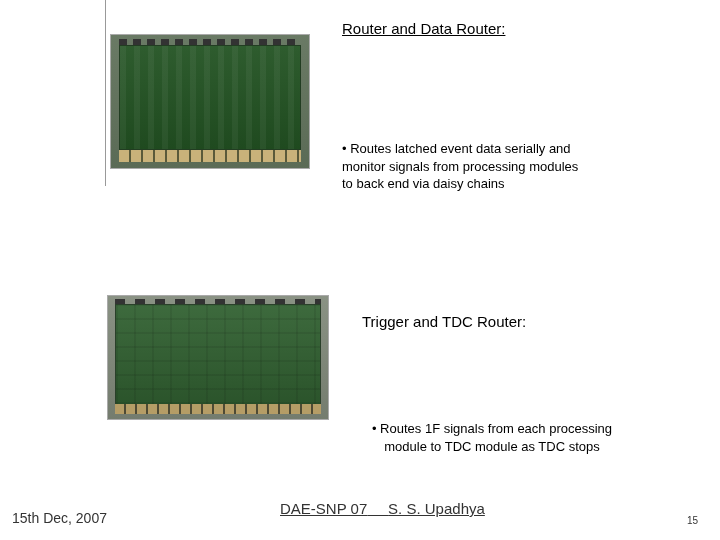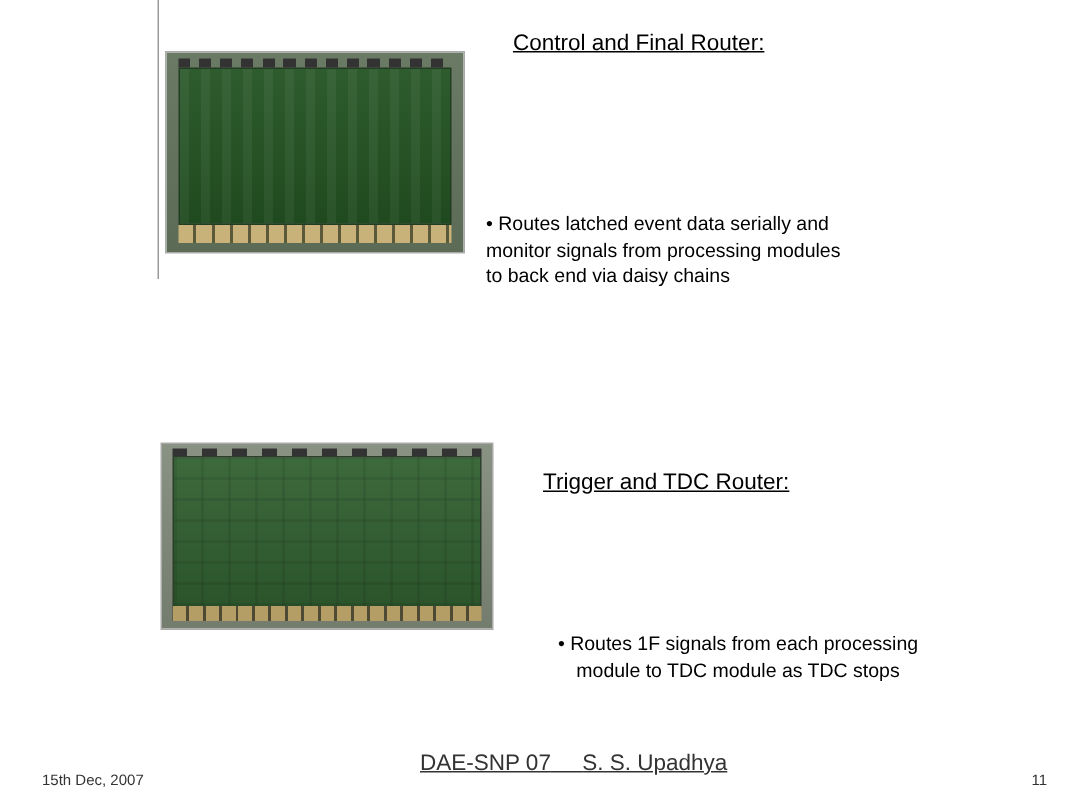--- a/index.html
+++ b/index.html
@@ -27,21 +27,21 @@
   }
   .section1-b1 {
     position: absolute;
     left: 342px;
     top: 52px;
     width: 230px;
     line-height: 1.35;
   }
   .section1-b2 {
     position: absolute;
-    left: 324px;
+    left: 342px;
     top: 140px;
     width: 240px;
     line-height: 1.35;
   }
   .pcb1 {
     position: absolute;
     left: 110px;
     top: 34px;
     width: 200px;
     height: 135px;
@@ -67,21 +67,20 @@
     position: absolute;
     left: 8px; right: 8px; top: 4px; height: 6px;
     background: repeating-linear-gradient(90deg, #333 0 8px, transparent 8px 14px);
   }
 
   .section2-title {
     position: absolute;
     left: 362px;
     top: 313px;
     font-size: 15px;
-    text-decoration: underline;
   }
   .section2-b1 {
     position: absolute;
     left: 362px;
     top: 346px;
     width: 260px;
     line-height: 1.35;
   }
   .section2-b2 {
     position: absolute;
@@ -126,23 +125,23 @@
     position: absolute;
     left: 105px;
     top: 0;
     width: 1px;
     height: 186px;
     background: #999;
   }
 
   .footer-left {
     position: absolute;
-    left: 28px;
+    left: 12px;
     bottom: 14px;
-    font-size: 10px;
+    font-size: 14px;
     color: #333;
   }
   .footer-center {
     position: absolute;
     left: 280px;
     bottom: 23px;
     font-size: 15px;
     color: #333;
     text-decoration: underline;
   }
@@ -158,31 +157,31 @@
 <body>
 
 <div class="content">
 
   <div class="vline"></div>
 
   <div class="pcb1">
     <div class="pcb1-top"></div>
   </div>
 
-  <div class="section1-title">Control and Final Router:</div>
+  <div class="section1-title">Router and Data Router:</div>
   <div class="section1-b2">• Routes latched event data serially and monitor signals from processing modules to back end via daisy chains</div>
 
   <div class="pcb2">
     <div class="pcb2-top"></div>
   </div>
 
   <div class="section2-title">Trigger and TDC Router:</div>
   <div class="section2-b2">• Routes 1F signals from each processing module  to TDC module as TDC stops</div>
 
   <div class="footer-left">15th Dec, 2007</div>
   <div class="footer-center">
     <span>DAE-SNP 07</span>
     &nbsp;&nbsp;&nbsp;
     <span>S. S. Upadhya</span>
   </div>
-  <div class="footer-right">11</div>
+  <div class="footer-right">15</div>
 
 </div>
 
 </body></html>

